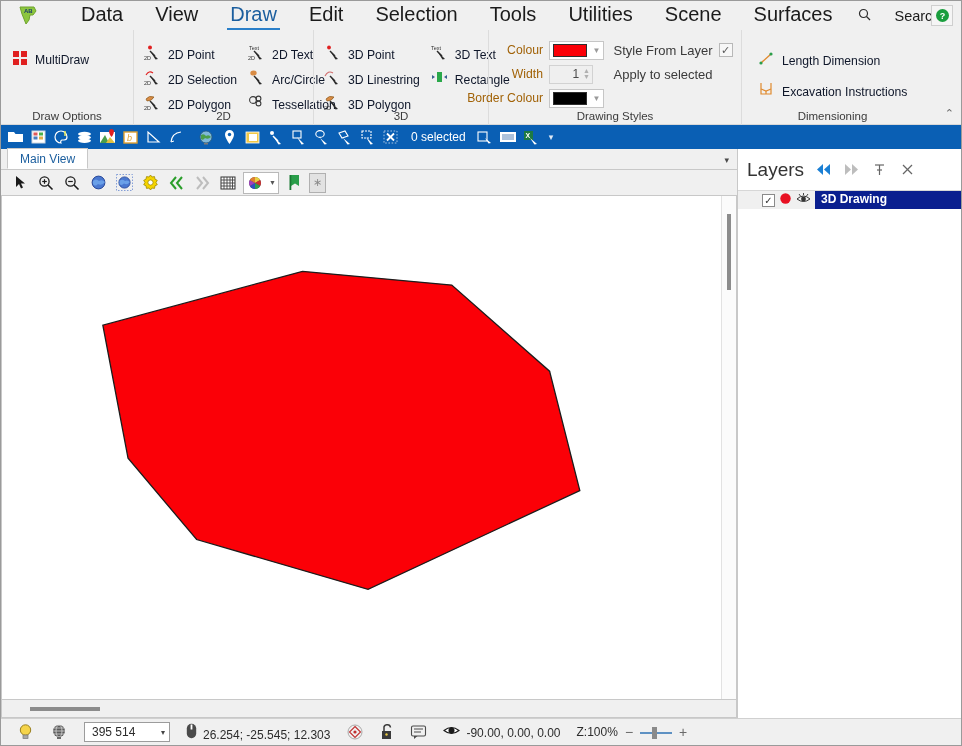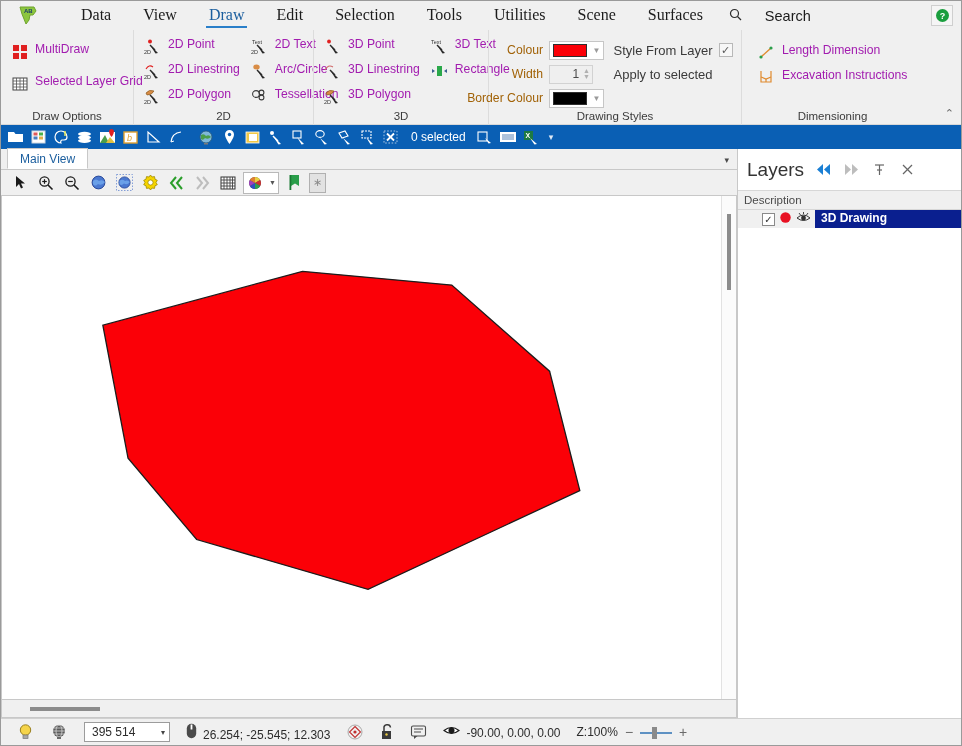--- a/index.html
+++ b/index.html
@@ -29,27 +29,26 @@
     align-items: center;
     position: relative;
     flex: 0 0 auto;
   }
   .applogo {
     width: 36px; height: 22px;
     margin-left: 10px; margin-right: 18px;
     display: flex; align-items: center; justify-content: center;
   }
   .menuitem {
-    font-size: 16px;
+    font-size: 20px;
     color: #1b1b1b;
     padding: 3px 16px 5px 16px;
     cursor: default;
     position: relative;
     white-space: nowrap;
-    font-family: Liberation Serif, serif;
   }
   .menuitem.active { color: #1b5e9e; }
   .menuitem.active::after {
     content: "";
     position: absolute;
     left: 13px; right: 13px; bottom: 1px;
     height: 2px;
     background: #2a7fc9;
   }
   .searchbox {
@@ -89,26 +88,26 @@
     position: absolute;
     bottom: 3px; left: 0; right: 0;
     text-align: center;
     font-size: 11.5px;
     color: #3b3b3b;
     margin-top: 19px;
   }
   .rgroup-body { display: flex; gap: 0px; flex: 1; }
   .rcol { display: flex; flex-direction: column; justify-content: flex-start; padding-top: 3px; }
   .ritem {
-    display: flex; align-items: flex-start;
+    display: flex; align-items: flex-end;
     gap: 6px;
     height: 25px;
     padding: 0 7px 0 3px;
     font-size: 12.2px;
-    color: #a21caf;
+    color: #0f172a;
     white-space: nowrap;
     cursor: default;
   }
   .ricon { width: 19px; height: 19px; flex: 0 0 19px; display:flex; align-items:center; justify-content:center; }
 
   
   .stylesrow { display:flex; align-items:center; height: 24px; gap: 6px; }
   .stylelabel { font-size: 12.2px; color:#a16207; text-align: right; }
   .colorpick {
     display:flex; align-items:center;
@@ -371,36 +370,20 @@
             <span class="ricon">
               <svg width="16" height="16" viewBox="0 0 16 16">
                 <rect x="1" y="1" width="6" height="6" fill="#e02020"></rect>
                   <rect x="9" y="1" width="6" height="6" fill="#e02020"></rect>
                 <rect x="1" y="9" width="6" height="6" fill="#e02020"></rect>
                   <rect x="9" y="9" width="6" height="6" fill="#e02020"></rect>
               </svg>
             </span>
             <span>MultiDraw</span>
           </div>
-          <div class="ritem" style="margin-top:7px">
-            <span class="ricon">
-              <svg width="16" height="16" viewBox="0 0 16 16">
-                <rect x="1" y="2" width="14" height="12" fill="#ffffff" stroke="#444" stroke-width="1"></rect>
-                <g stroke="#555" stroke-width="0.8">
-                  <line x1="4.5" y1="2" x2="4.5" y2="14"></line>
-                    <line x1="8" y1="2" x2="8" y2="14"></line>
-                    <line x1="11.5" y1="2" x2="11.5" y2="14"></line>
-                  <line x1="1" y1="5" x2="15" y2="5"></line>
-                    <line x1="1" y1="8" x2="15" y2="8"></line>
-                    <line x1="1" y1="11" x2="15" y2="11"></line>
-                </g>
-              </svg>
-            </span>
-            <span>Selected Layer Grid</span>
-          </div>
         </div>
       </div>
       <div class="rgroup-label">Draw Options</div>
     </div>
 
     <div class="rgroup" style="width:180px">
       <div class="rgroup-body">
         <div class="rcol">
           <div class="ritem">
             <span class="ricon">
@@ -415,21 +398,21 @@
           </div>
           <div class="ritem">
             <span class="ricon">
               <svg width="17" height="17" viewBox="0 0 17 17">
                 <path d="M2 6 Q5 1 9 4" fill="none" stroke="#e02020" stroke-width="1.1"></path>
                 <path d="M6 7 L14 15 L11.5 15.5 Z" fill="#2a2a2a"></path>
                   <line x1="6" y1="7" x2="11" y2="12" stroke="#2a2a2a" stroke-width="1.4"></line>
                 <text x="0" y="16" font-size="5.5" fill="#333" font-family="Liberation Sans, sans-serif">2D</text>
               </svg>
             </span>
-            <span>2D Linestring</span>
+            <span>2D Selection</span>
           </div>
           <div class="ritem">
             <span class="ricon">
               <svg width="17" height="17" viewBox="0 0 17 17">
                 <path d="M2 5 Q5 1 10 3 Q8 7 3 7 Z" fill="#d98c45" stroke="#8a5a20" stroke-width="0.7"></path>
                 <path d="M6 7 L14 15 L11.5 15.5 Z" fill="#2a2a2a"></path>
                   <line x1="6" y1="7" x2="11" y2="12" stroke="#2a2a2a" stroke-width="1.4"></line>
                 <text x="0" y="16" font-size="5.5" fill="#333" font-family="Liberation Sans, sans-serif">2D</text>
               </svg>
             </span>
@@ -583,21 +566,21 @@
           <div class="ritem">
             <span class="ricon">
               <svg width="17" height="17" viewBox="0 0 17 17">
                 <line x1="3" y1="13" x2="13" y2="4" stroke="#e08a2e" stroke-width="1.4"></line>
                 <circle cx="3" cy="13" r="1.6" fill="#2a9e4a"></circle>
                   <circle cx="13" cy="4" r="1.6" fill="#2a9e4a"></circle>
               </svg>
             </span>
             <span>Length Dimension</span>
           </div>
-          <div class="ritem" style="">
+          <div class="ritem" style="margin-top:6px">
             <span class="ricon">
               <svg width="17" height="17" viewBox="0 0 17 17">
                 <path d="M3 2 L3 13 L13 13 L13 2" fill="none" stroke="#e08a2e" stroke-width="1.2"></path>
                 <path d="M3 8 L8 10 L13 8" fill="none" stroke="#e08a2e" stroke-width="1.2"></path>
                 <line x1="8" y1="10" x2="8" y2="13" stroke="#e08a2e" stroke-width="1.2"></line>
               </svg>
             </span>
             <span>Excavation Instructions</span>
           </div>
         </div>
@@ -882,23 +865,20 @@
               <line x1="4" y1="7" x2="9" y2="7" stroke="#666" stroke-width="1.2"></line>
             </svg>
         </div>
         <div class="lhbtn">
           <svg width="13" height="13" viewBox="0 0 13 13">
               <line x1="2" y1="2" x2="11" y2="11" stroke="#666" stroke-width="1.2"></line>
               <line x1="11" y1="2" x2="2" y2="11" stroke="#666" stroke-width="1.2"></line>
             </svg>
         </div>
       </div>
-      <div class="layers-colhead">
-        <span>Description</span>
-      </div>
       <div class="layer-row">
         <div class="lchk">
             <span>✓</span>
           </div>
         <div>
           <svg width="13" height="13" viewBox="0 0 13 13">
               <circle cx="6.5" cy="6.5" r="5.2" fill="#e81123"></circle>
             </svg>
         </div>
         <div>

